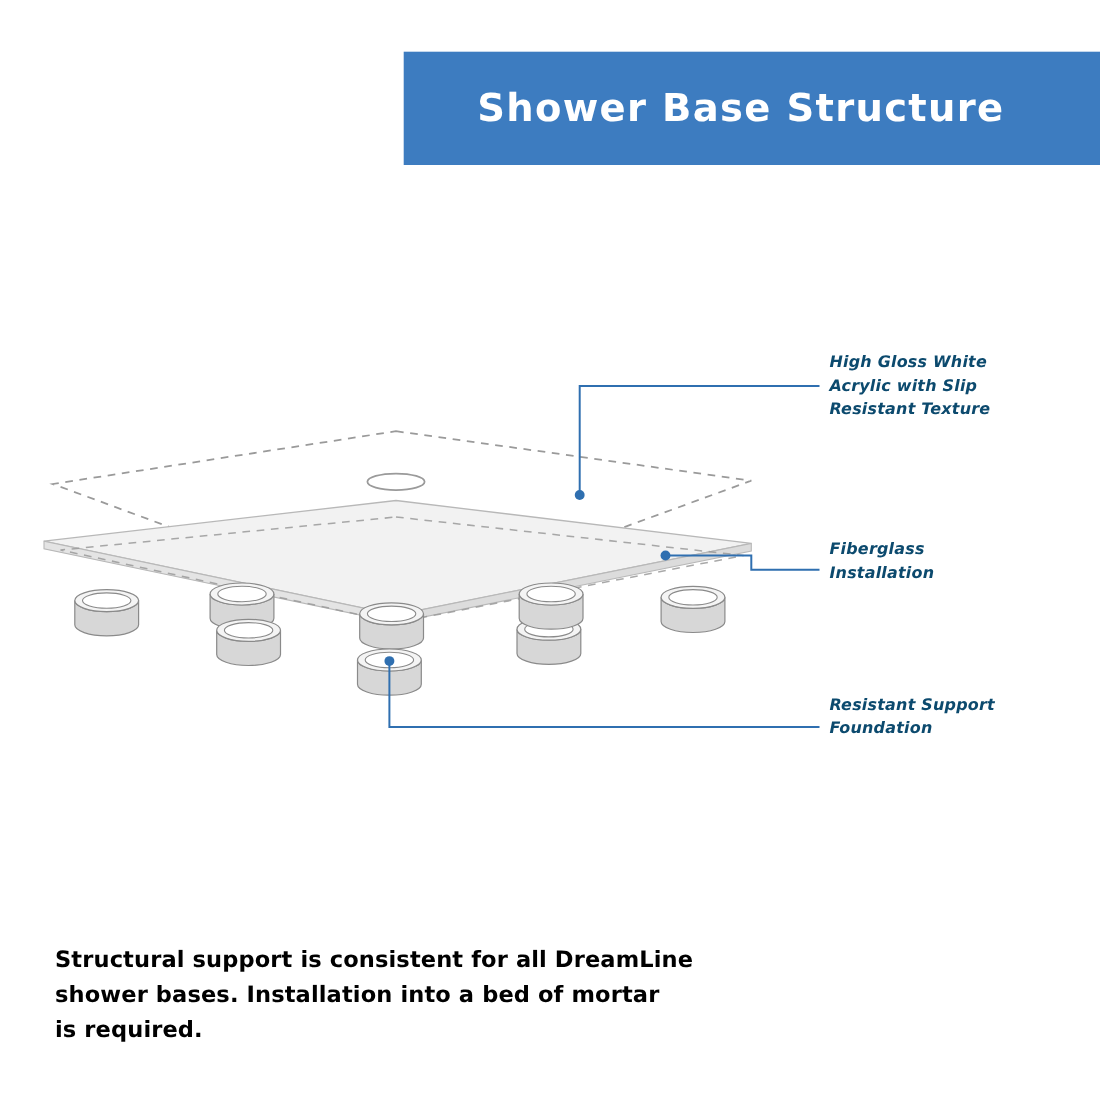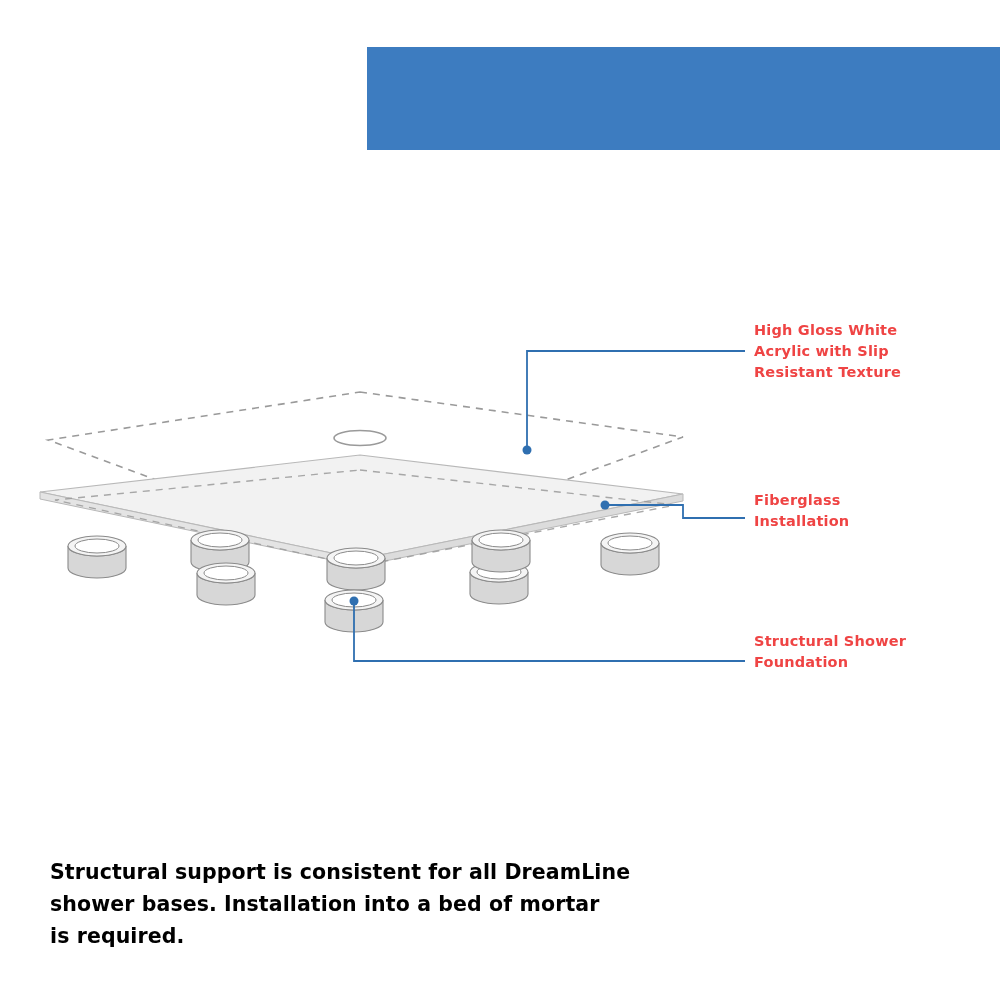--- a/index.html
+++ b/index.html
@@ -43,26 +43,27 @@
     color: #ffffff;
     font-size: 35px;
     font-weight: bold;
     letter-spacing: 1.2px;
     font-family: "DejaVu Sans", "Liberation Sans", sans-serif;
   }
 
   
   .callout {
     position: absolute;
-    color: #ef4444;
+    color: #0c4a6e;
     font-size: 14.5px;
     font-weight: bold;
     line-height: 1.45;
     letter-spacing: 0.2px;
     white-space: pre-line;
+    font-style: italic;
   }
   #callout-acrylic { left: 754px; top: 320px; width: 220px; }
   #callout-fiberglass { left: 754px; top: 490px; width: 220px; }
   #callout-support { left: 754px; top: 631px; width: 220px; }
 
   
   .footer-note {
     position: absolute;
     left: 50px;
     top: 857px;
@@ -76,20 +77,21 @@
   }
 
   svg { display: block; }
 </style>
 </head>
 <body>
 
 <div id="stage">
 
   <div class="header-band"></div>
+  <div class="header-title">Shower Base Structure</div>
 
   <svg width="1000" height="1000" style="position:absolute;left:0;top:0;">
 
     <g>
       <polygon points="360,392 683,437 360,555 48,440" fill="none" stroke="#9a9a9a" stroke-width="1.6" stroke-dasharray="7 6"></polygon>
 
       <ellipse cx="360" cy="438" rx="26" ry="7.5" fill="#ffffff" stroke="#9a9a9a" stroke-width="1.6"></ellipse>
     </g>
 
     <g>
@@ -164,20 +166,20 @@
       <polyline points="354,601 354,661 745,661" fill="none" stroke="#2f6fb0" stroke-width="1.8"></polyline>
       <circle cx="354" cy="601" r="4.5" fill="#2f6fb0"></circle>
     </g>
   </svg>
 
   <div class="callout" id="callout-acrylic">High Gloss White
 Acrylic with Slip
 Resistant Texture</div>
   <div class="callout" id="callout-fiberglass">Fiberglass
 Installation</div>
-  <div class="callout" id="callout-support">Structural Shower
+  <div class="callout" id="callout-support">Resistant Support
 Foundation</div>
 
   <div class="footer-note">Structural support is consistent for all DreamLine
 shower bases. Installation into a bed of mortar
 is required.</div>
 
 </div>
 
 </body></html>

